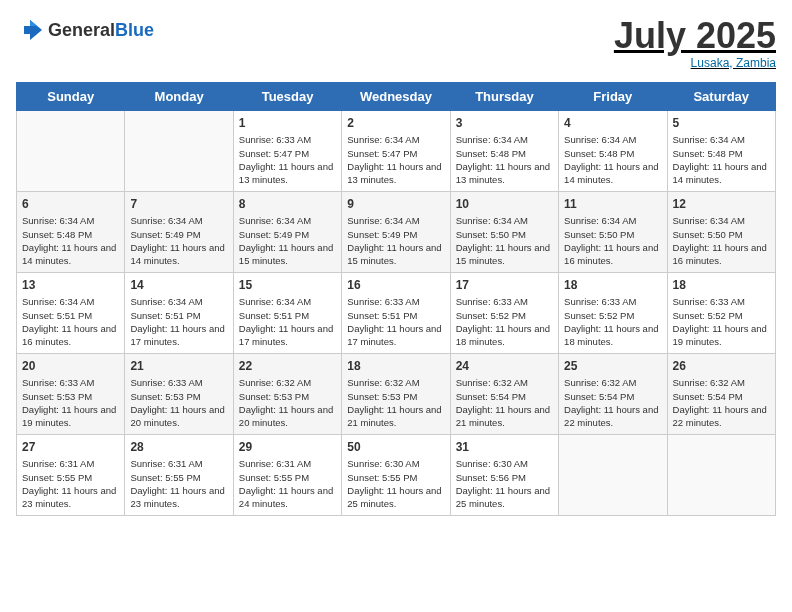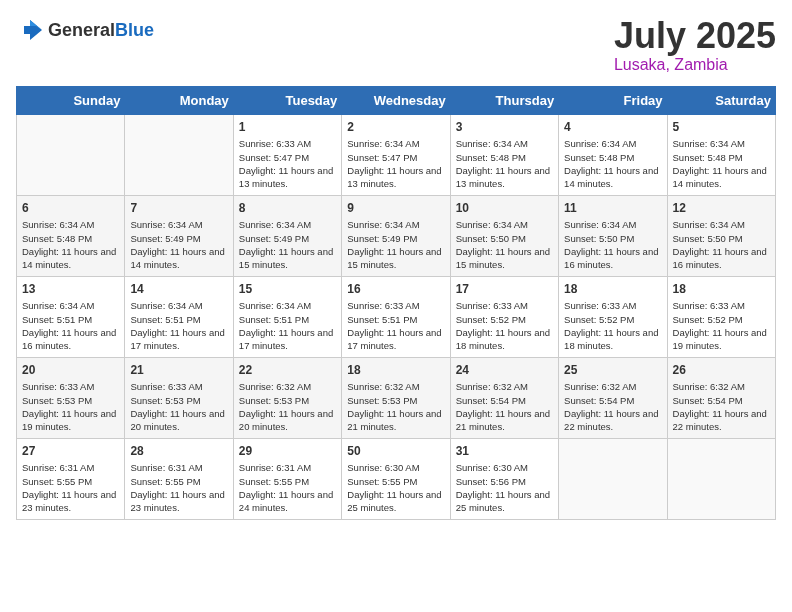--- a/index.html
+++ b/index.html
@@ -30,42 +30,44 @@
     .logo-text-blue {
       font-size: 18px;
       font-weight: bold;
       color: #1a6bbf;
     }
     .logo-icon {
       width: 28px;
       height: 28px;
     }
     .title-block {
+      text-align: right;
+      text-decoration: underline;
     }
     .month-title {
       font-size: 36px;
       font-weight: bold;
       color: #333;
       line-height: 1.1;
     }
     .location-title {
-      font-size: 16px;
-      color: #a21caf;
+      font-size: 12px;
+      color: #0369a1;
     }
     .calendar {
       width: 100%;
       border-collapse: collapse;
       border: 1px solid #ccc;
     }
     .calendar th {
       background-color: #2e6db4;
       color: #fff;
       font-size: 13px;
       padding: 6px 4px;
-      text-align: right;
+      text-align: center;
       border: 1px solid #2e6db4;
     }
     .calendar td {
       vertical-align: top;
       padding: 4px 5px;
       border: 1px solid #ccc;
       font-size: 9.5px;
       color: #333;
       width: calc(100% / 7);
       height: 80px;

